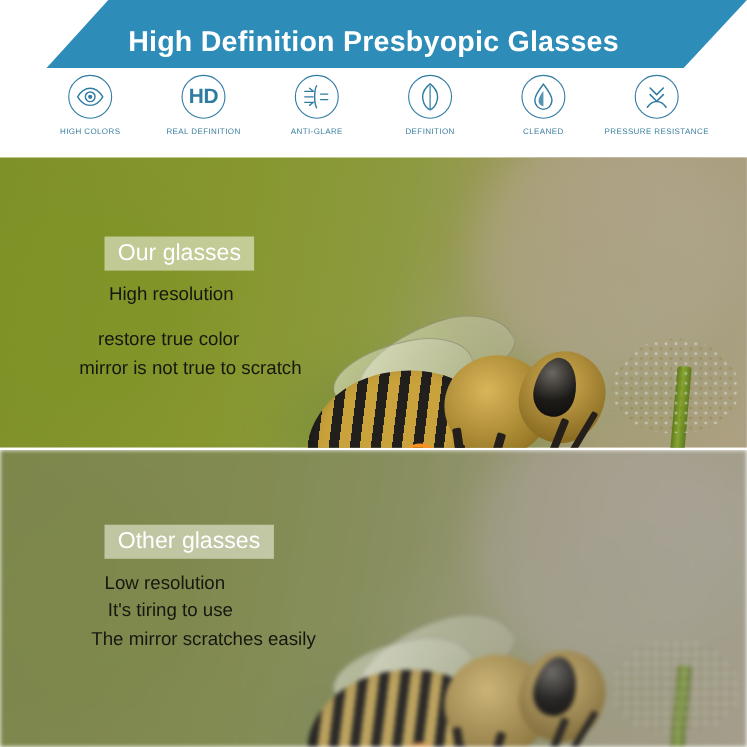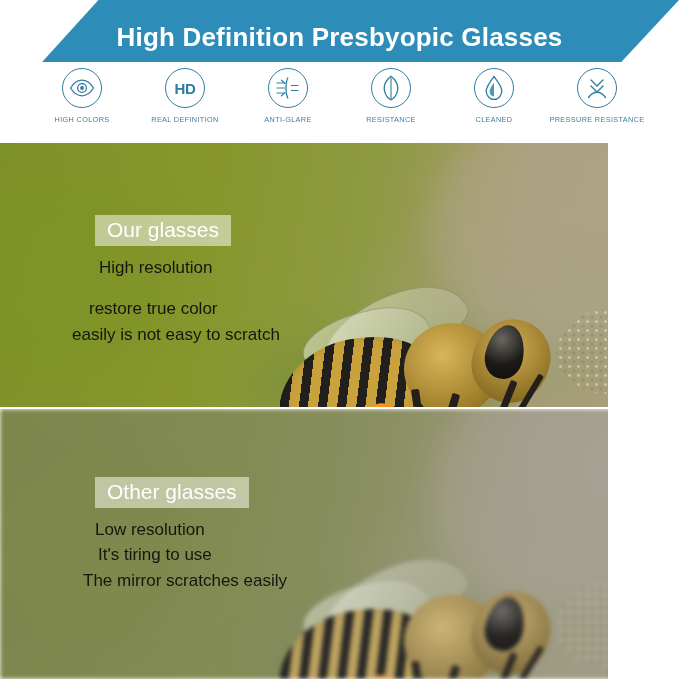--- a/index.html
+++ b/index.html
@@ -42,35 +42,35 @@
     display:flex;flex-direction:column;align-items:center;
   }
   .feature-circle{
     width:40px;height:40px;border-radius:50%;
     border:1.4px solid #2f7ca3;
     display:flex;align-items:center;justify-content:center;
     box-sizing:border-box;
   }
   .feature-circle svg{display:block;}
   .hd-text{
-    font-size:15px;font-weight:bold;color:#2f7ca3;
+    font-size:19px;font-weight:bold;color:#2f7ca3;
     letter-spacing:-.3px;line-height:1;
   }
   .feature-label{
     margin-top:7px;
     font-size:7.3px;
     color:#3c7fa0;
     letter-spacing:.35px;
     text-align:center;
     white-space:nowrap;
     font-weight:normal;
   }
 
   
-  .panel{position:absolute;left:0;width:608px;overflow:hidden;}
+  .panel{position:absolute;left:0;width:679px;overflow:hidden;}
   .panel-top{top:143px;height:264px;}
   .panel-bottom{top:409px;height:270px;}
 
   .photo{position:absolute;left:0;top:0;width:679px;height:100%;overflow:hidden;}
 
   
   .bg{position:absolute;inset:0;}
   .bg-top{
     background:
       radial-gradient(ellipse 300px 200px at 78% 72%, rgba(150,160,120,.55), rgba(0,0,0,0) 70%),
@@ -218,21 +218,21 @@
       <div class="feature-label">ANTI-GLARE</div>
     </div>
 
     <div class="feature">
       <div class="feature-circle">
         <svg width="18" height="26" viewBox="0 0 18 26">
           <path d="M9 1.2C3.6 5.4 1.4 11 2.6 16.2 3.6 20.6 6.4 23.6 9 24.8c2.6-1.2 5.4-4.2 6.4-8.6C16.6 11 14.4 5.4 9 1.2Z" fill="none" stroke="#2f7ca3" stroke-width="1.3"></path>
           <line x1="9" y1="3" x2="9" y2="24.8" stroke="#2f7ca3" stroke-width="1.1"></line>
         </svg>
       </div>
-      <div class="feature-label">RESISTANCE</div>
+      <div class="feature-label">DEFINITION</div>
     </div>
 
     <div class="feature">
       <div class="feature-circle">
         <svg width="20" height="26" viewBox="0 0 20 26">
           <path d="M10 1.5C6 7 2.2 11.4 2.2 16.1 2.2 20.6 5.7 24.4 10 24.4s7.8-3.8 7.8-8.3C17.8 11.4 14 7 10 1.5Z" fill="none" stroke="#2f7ca3" stroke-width="1.3"></path>
           <path d="M10 7.5C7.6 11 5.6 13.8 5.6 16.6c0 2.6 2 4.8 4.4 4.8Z" fill="#2f7ca3" opacity=".82"></path>
         </svg>
       </div>
       <div class="feature-label">CLEANED</div>
@@ -282,21 +282,21 @@
 
         <div class="pollen" style="left:358px;top:260px;width:52px;height:62px;transform:rotate(-10deg);"></div>
       </div>
     </div>
 
     <div class="caption cap-top" style="position:absolute;left:95px;top:72px;">
       <div><span class="cap-title">Our glasses</span></div>
       <div class="cap-spacer"></div>
       <div class="cap-line l1">High resolution</div>
       <div class="cap-line l2">restore true color</div>
-      <div class="cap-line l3">easily is not easy to scratch</div>
+      <div class="cap-line l3">mirror is not true to scratch</div>
     </div>
   </div>
 
   <div class="panel panel-bottom">
     <div class="photo lowq">
       <div class="bg bg-bottom"></div>
 
       <div class="blob" style="left:-40px;top:40px;width:220px;height:190px;background:rgba(120,138,46,.5);"></div>
       <div class="blob" style="left:430px;top:-30px;width:240px;height:230px;background:rgba(172,164,146,.5);"></div>
       <div class="blob" style="left:250px;top:190px;width:260px;height:120px;background:rgba(118,136,66,.42);"></div>

